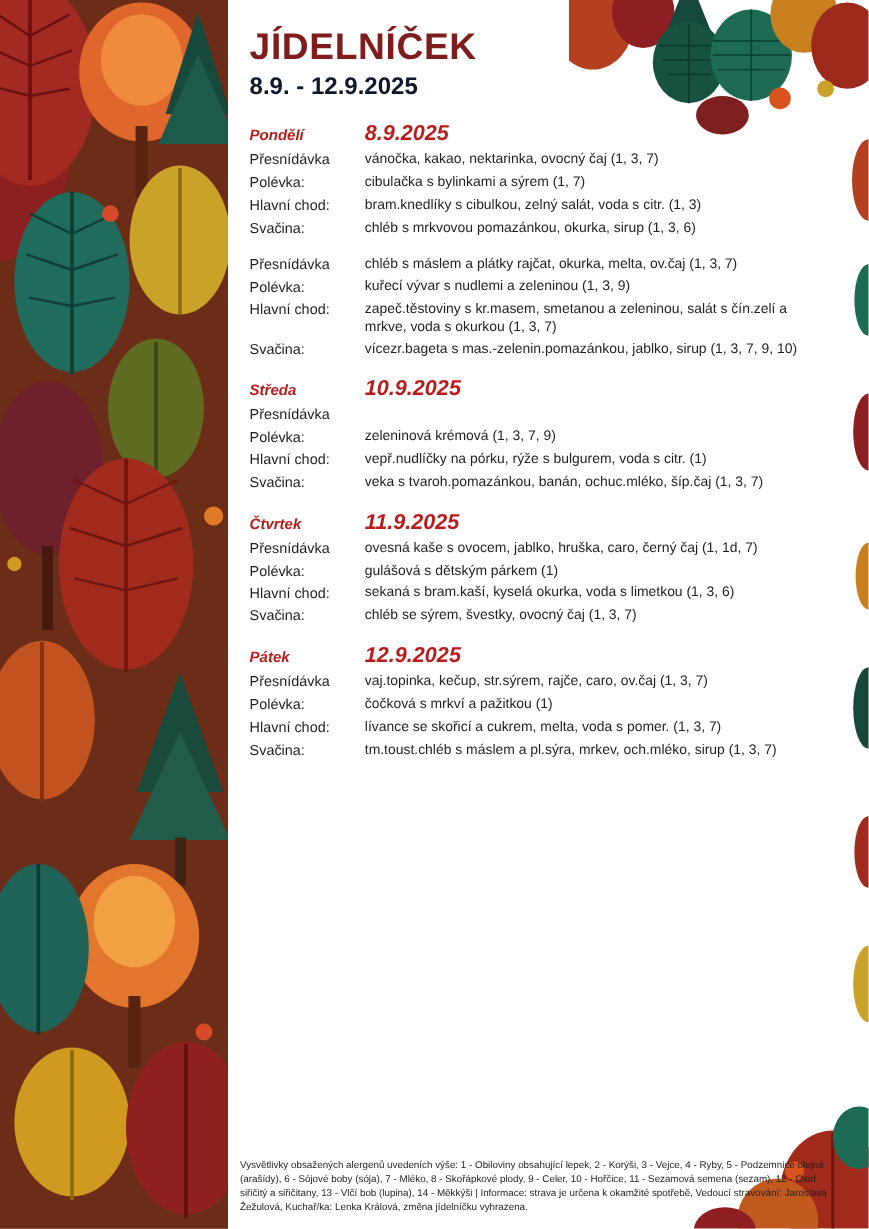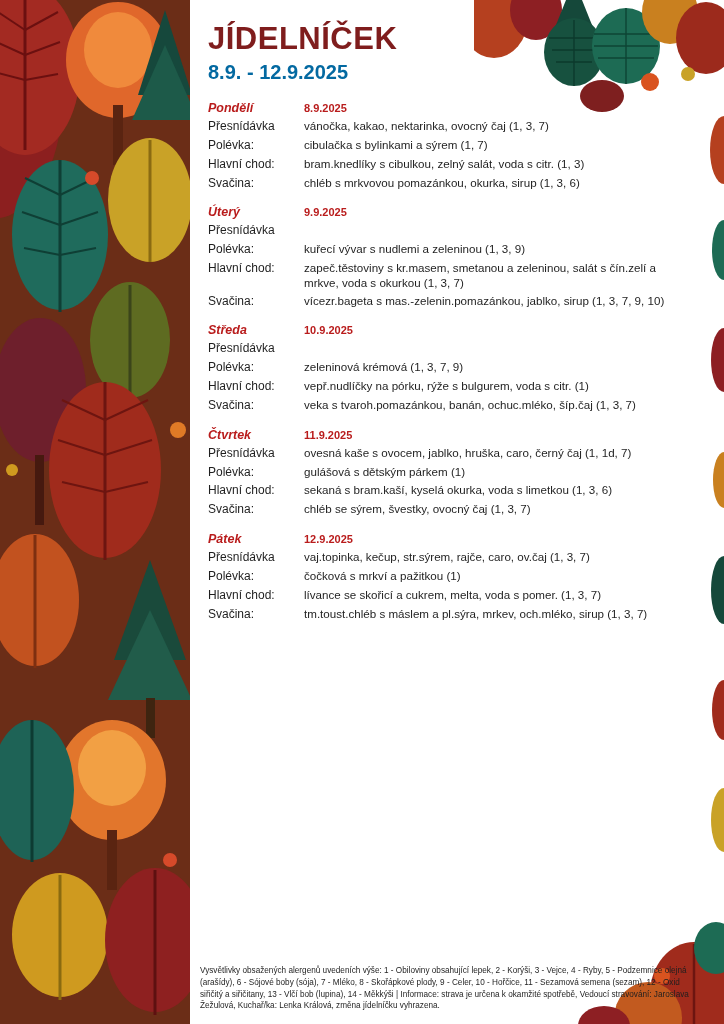--- a/index.html
+++ b/index.html
@@ -64,21 +64,21 @@
     font-size: 31px;
     font-weight: bold;
     color: #7f1d1d;
     letter-spacing: 0.5px;
     margin: 0;
     line-height: 1.1;
   }
   .subtitle {
     font-size: 20px;
     font-weight: bold;
-    color: #0369a1;
+    color: #0f172a;
     margin: 5px 0 0 0;
     line-height: 1.1;
   }
 
   .menu {
     margin-top: 14px;
     padding-left: 18px;
     padding-right: 39px;
   }
   .day-block {
@@ -90,21 +90,22 @@
     margin-bottom: 3px;
   }
   .day-name {
     width: 96px;
     font-size: 12.5px;
     font-style: italic;
     font-weight: bold;
     color: #b91c1c;
   }
   .day-date {
-    font-size: 11px;
+    font-size: 18px;
+    font-style: italic;
     font-weight: bold;
     color: #b91c1c;
   }
   .row {
     display: flex;
     align-items: flex-start;
     margin-bottom: 2px;
   }
   .row-label {
     width: 96px;
@@ -295,26 +296,23 @@
           <div class="row-label">Hlavní chod:</div>
           <div class="row-value">bram.knedlíky s cibulkou, zelný salát, voda s citr. (1, 3)</div>
         </div>
         <div class="row">
           <div class="row-label">Svačina:</div>
           <div class="row-value">chléb s mrkvovou pomazánkou, okurka, sirup (1, 3, 6)</div>
         </div>
       </div>
 
       <div class="day-block">
-        <div class="day-head">
-          <span class="day-name">Úterý</span>
-          <span class="day-date">9.9.2025</span>
-        </div>
-        <div class="row">
-          <div class="row-label">Přesnídávka</div>
+        <div class="row">
+          <div class="row-label">Přesnídávka</div>
+          <div class="row-value">chléb s máslem a plátky rajčat, okurka, melta, ov.čaj (1, 3, 7)</div>
         </div>
         <div class="row">
           <div class="row-label">Polévka:</div>
           <div class="row-value">kuřecí vývar s nudlemi a zeleninou (1, 3, 9)</div>
         </div>
         <div class="row">
           <div class="row-label">Hlavní chod:</div>
           <div class="row-value">zapeč.těstoviny s kr.masem, smetanou a zeleninou, salát s čín.zelí a mrkve, voda s okurkou (1, 3, 7)</div>
         </div>
         <div class="row">

